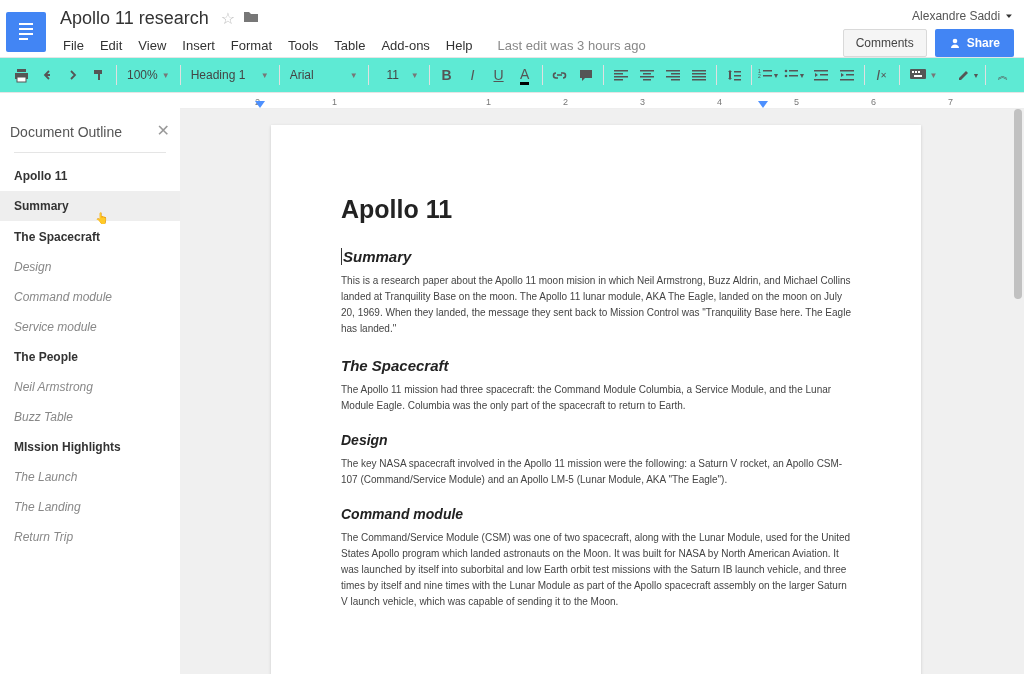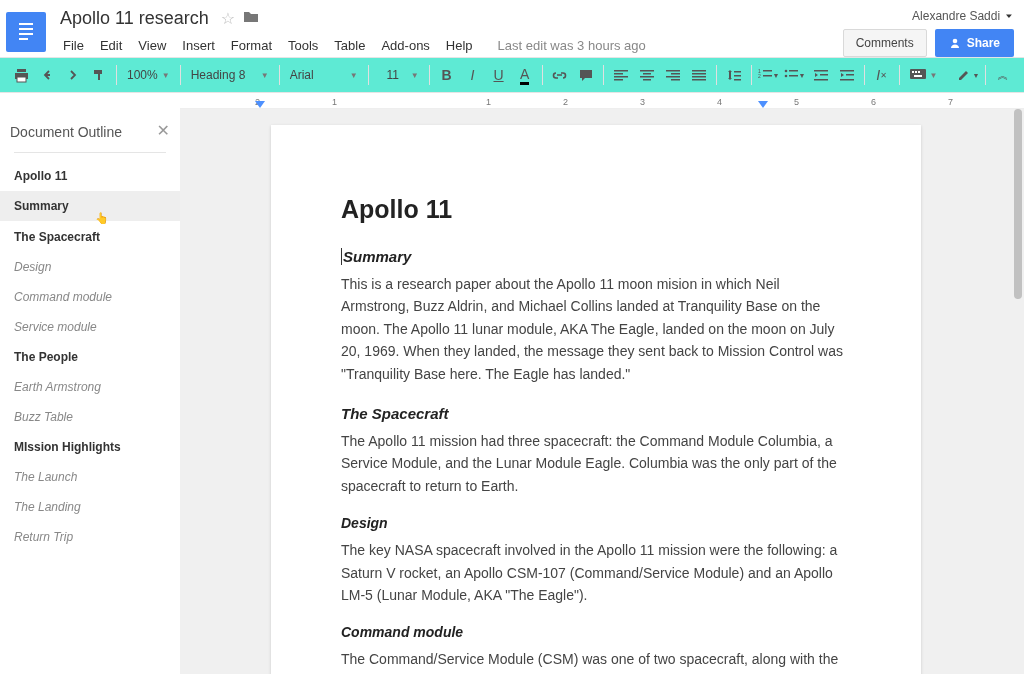--- a/index.html
+++ b/index.html
@@ -38,21 +38,21 @@
   .outline-item{padding:8px 14px;font-size:12px;cursor:pointer;color:#333;border-radius:0}
   .outline-item.l1{font-weight:bold;color:#333}
   .outline-item.l2{font-style:italic;color:#888}
   .outline-item.active{background:#eee;font-weight:bold}
   .cursor-hand{position:relative;left:95px;top:-5px;font-size:12px}
   .page-area{flex:1;overflow-y:auto;display:flex;justify-content:center;padding:16px 0}
   .page{width:650px;background:#fff;box-shadow:0 1px 3px rgba(0,0,0,.15);padding:70px 70px 40px 70px;min-height:900px}
   .page h1{font-size:25px;font-weight:bold;margin:0 0 24px 0;color:#222}
   .page h2{font-size:15px;font-weight:bold;font-style:italic;margin:20px 0 8px 0;color:#222}
   .page h3{font-size:14px;font-weight:bold;font-style:italic;margin:18px 0 8px 0;color:#222}
-  .page p{font-size:14px;line-height:1.6;color:#444;margin:0 0 4px 0}
+  .page p{font-size:10px;line-height:1.6;color:#444;margin:0 0 4px 0}
   .text-cursor{border-left:1.5px solid #333;padding-left:1px}
   .scrollbar-v{width:12px;background:#f0f0f0;flex-shrink:0;position:relative}
   .scrollbar-thumb{position:absolute;top:0;left:2px;width:8px;height:190px;background:#c1c1c1;border-radius:4px}
   .chev{display:inline-block;transform:scaleY(.6);font-size:10px}
 </style>
 </head>
 <body>
 
 <div class="header">
   <div class="brand">
@@ -130,21 +130,21 @@
         <rect x="6" y="6" width="2" height="6"></rect>
       </svg>
     </div>
   <div class="tb-sep"></div>
   <div class="tb-select">
       <span>100%</span>
       <span class="caret">▼</span>
     </div>
   <div class="tb-sep"></div>
   <div class="tb-select" style="width:90px">
-      <span>Heading 8</span>
+      <span>Heading 1</span>
       <span class="caret" style="margin-left:auto">▼</span>
     </div>
   <div class="tb-sep"></div>
   <div class="tb-select" style="width:80px">
       <span>Arial</span>
       <span class="caret" style="margin-left:auto">▼</span>
     </div>
   <div class="tb-sep"></div>
   <div class="tb-select">
       <span class="tb-num">11</span>
@@ -303,21 +303,21 @@
     <div class="outline-divider"></div>
     <div id="outline-list">
         <div class="outline-item l1">Apollo 11</div>
         <div class="outline-item l1 active">Summary</div>
         <div class="cursor-hand" style="font-size: 11px; margin-top: -4px; margin-bottom: -8px;">👆</div>
         <div class="outline-item l1">The Spacecraft</div>
         <div class="outline-item l2">Design</div>
         <div class="outline-item l2">Command module</div>
         <div class="outline-item l2">Service module</div>
         <div class="outline-item l1">The People</div>
-        <div class="outline-item l2">Earth Armstrong</div>
+        <div class="outline-item l2">Neil Armstrong</div>
         <div class="outline-item l2">Buzz Table</div>
         <div class="outline-item l1">MIssion Highlights</div>
         <div class="outline-item l2">The Launch</div>
         <div class="outline-item l2">The Landing</div>
         <div class="outline-item l2">Return Trip</div>
       </div>
   </div>
 
   <div class="page-area">
     <div class="page" id="page">

